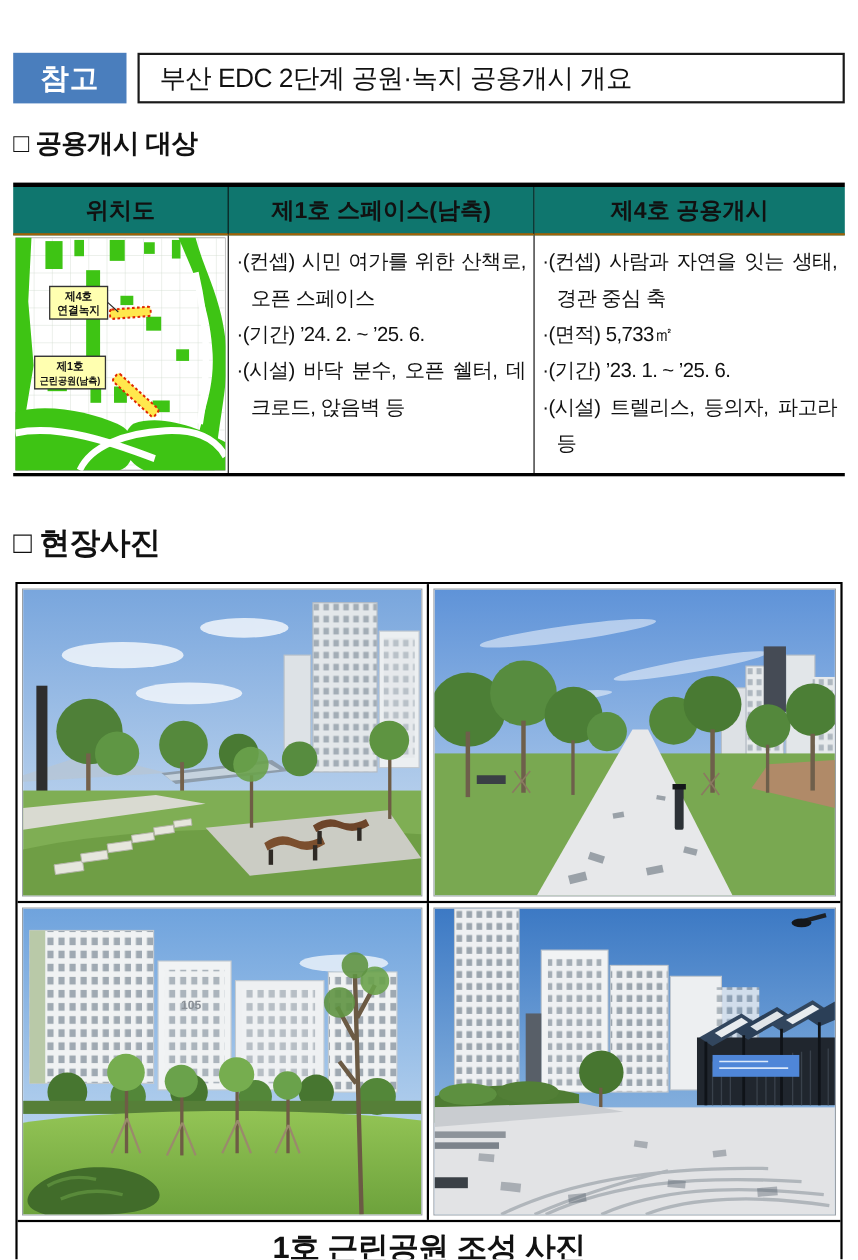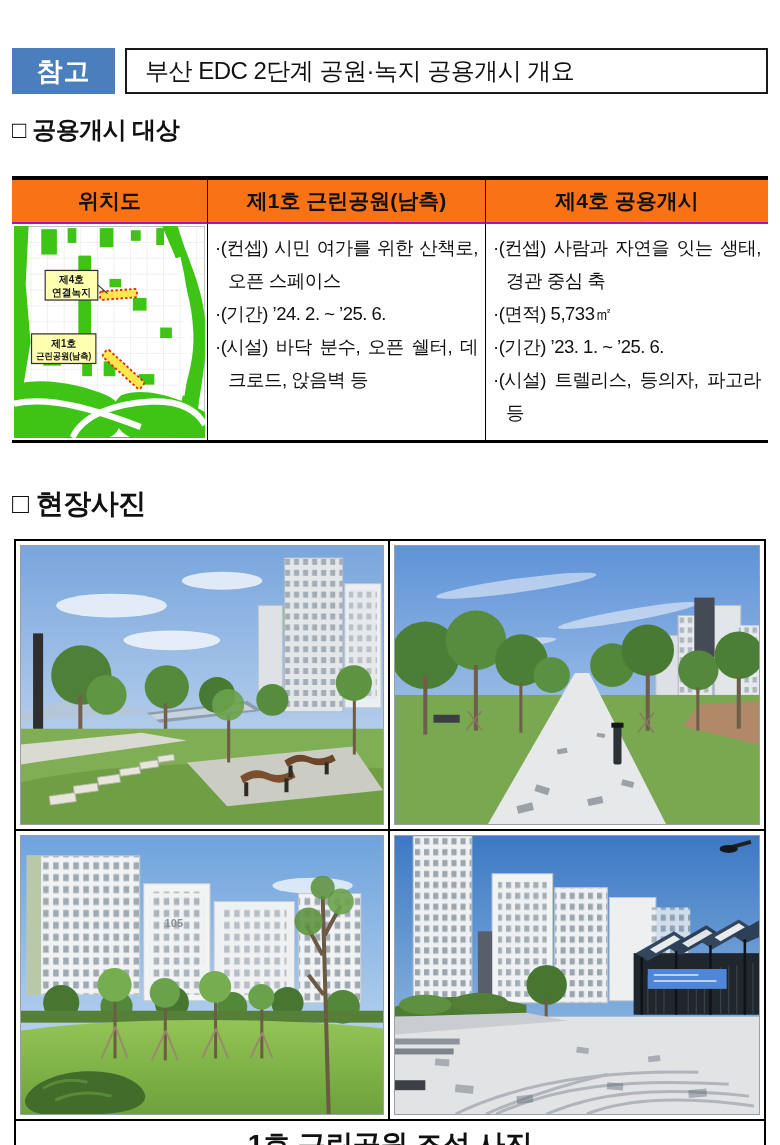--- a/index.html
+++ b/index.html
@@ -5,27 +5,27 @@
   html,body{margin:0;padding:0;background:#fff;}
   .page{position:relative;width:780px;height:1145px;background:#fff;overflow:hidden;
         font-family:"Liberation Sans","DejaVu Sans",sans-serif;color:#111;box-sizing:border-box;padding-top:48px;}
   
   .hdr{display:flex;align-items:stretch;margin:0 12px;height:46px;gap:10px;}
   .badge{width:103px;background:#4a7ebd;color:#fff;font-weight:bold;font-size:26px;
          display:flex;align-items:center;justify-content:center;letter-spacing:1px;}
   .titlebox{flex:1;border:2px solid #1a1a1a;display:flex;align-items:center;
             padding-left:18px;font-size:24px;font-weight:normal;letter-spacing:-0.5px;}
   
-  .sect{margin:20px 12px 30px;font-size:24px;font-weight:bold;letter-spacing:-0.5px;}
+  .sect{margin:20px 12px 20px;font-size:24px;font-weight:bold;letter-spacing:-0.5px;}
   .sect2{margin:42px 12px 16px;font-size:28px;font-weight:bold;letter-spacing:-0.5px;}
   
   .tbl{margin:0 12px;border-top:4px solid #000;border-bottom:3px solid #000;
        display:grid;grid-template-columns:196px 278px 1fr;}
-  .th{border-bottom:2px solid #a21caf;text-align:center;font-weight:bold;font-size:21px;
-      padding:7px 0;background:#f97316;}
+  .th{border-bottom:2px solid #a16207;text-align:center;font-weight:bold;font-size:21px;
+      padding:7px 0;background:#0f766e;}
   .th.b{border-right:1px solid #000;}
   .td{padding:8px 7px 10px;font-size:18.5px;line-height:1.78;text-align:justify;letter-spacing:-0.5px;}
   .td.b{border-right:1px solid #000;}
   .td .it{padding-left:13px;text-indent:-13px;}
   .mapcell{padding:2px;border-right:1px solid #000000;}
   .mapcell svg{display:block;width:100%;height:100%;}
   
   .pgrid{margin:0 14px;border:2px solid #000;border-bottom-width:4px;
          display:grid;grid-template-columns:1fr 1fr;}
   .pcell{padding:4px;box-sizing:border-box;text-decoration:underline;}
@@ -42,21 +42,21 @@
 
   <div class="hdr">
     <div class="badge">참고</div>
     <div class="titlebox">부산 EDC 2단계 공원·녹지 공용개시 개요</div>
   </div>
 
   <div class="sect">□ 공용개시 대상</div>
 
   <div class="tbl">
     <div class="th b">위치도</div>
-    <div class="th b">제1호 근린공원(남측)</div>
+    <div class="th b">제1호 스페이스(남측)</div>
     <div class="th">제4호 공용개시</div>
 
     <div class="mapcell">
       <svg viewBox="0 0 196 200" preserveAspectRatio="none">
         <defs>
           <pattern id="parcels" width="17" height="15" patternUnits="userSpaceOnUse">
             <rect width="17" height="15" fill="#ffffff"></rect>
             <path d="M0 0H17M0 0V15" stroke="#c9d4c6" stroke-width="0.7" fill="none"></path>
           </pattern>
         </defs>

